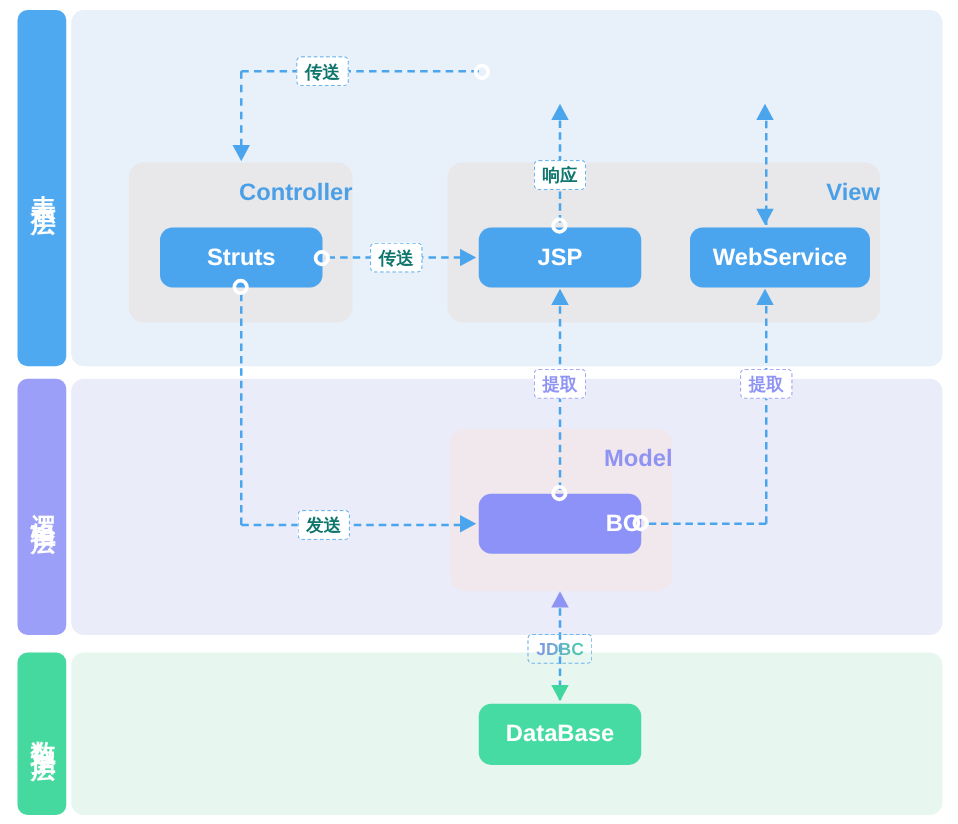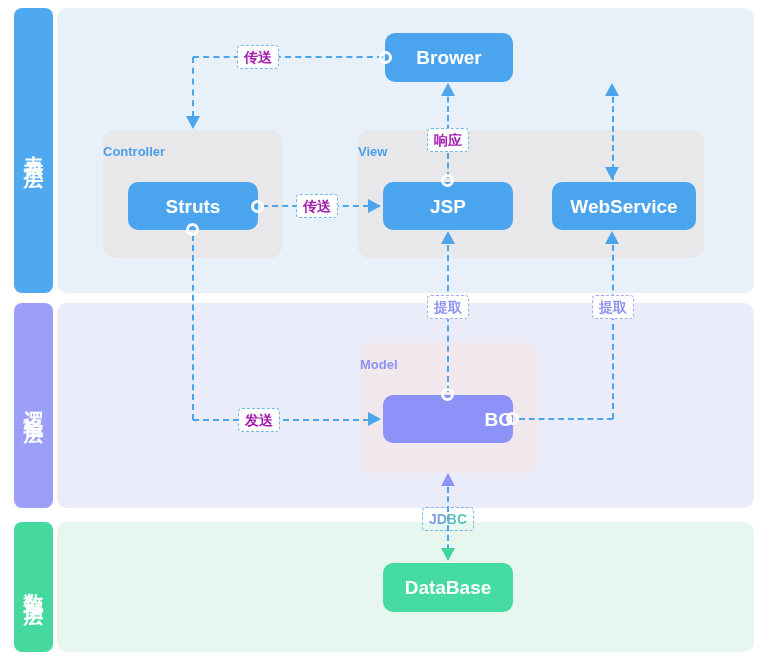--- a/index.html
+++ b/index.html
@@ -14,21 +14,21 @@
     color:#ffffff;font-size:20px;font-weight:bold;letter-spacing:7px;line-height:39px;
   }
   .layer-panel{position:absolute;width:697px;left:57px;border-radius:10px;}
   .bar-blue{background:#4fa9f1;}   .panel-blue{background:#e8f1fa;}
   .bar-purple{background:#9c9ff7;} .panel-purple{background:#eaedf9;}
   .bar-green{background:#45d89f;}  .panel-green{background:#e7f7ef;}
   
   .group{position:absolute;border-radius:12px;}
   .group-gray{background:#e8e7e9;}
   .group-pink{background:#f0e8ec;}
-  .group-title{padding-top:14px;text-align:left;font-size:13px;font-weight:bold;}
+  .group-title{padding-top:14px;text-align:right;font-size:19px;font-weight:bold;}
   .title-blue{color:#4aa0e8;}
   .title-purple{color:#8f93f3;}
   
   .node{
     position:absolute;border-radius:10px;display:flex;align-items:center;justify-content:center;
     color:#ffffff;font-size:19px;font-weight:bold;text-align:center;line-height:21px;
   }
   .node-blue{background:#4ba4ee;}
   .node-purple{background:#8c92f8;justify-content:flex-end;}
   .node-green{background:#45dba2;}
@@ -46,21 +46,21 @@
   .dot{
     position:absolute;box-sizing:border-box;width:13px;height:13px;border-radius:50%;
     border:3px solid #ffffff;background:transparent;
   }
   
   .edge-label{
     position:absolute;transform:translateX(-50%);
     background:#ffffff;border-radius:4px;padding:1px 6px;
     font-size:14px;font-weight:bold;white-space:nowrap;line-height:20px;
   }
-  .lbl-blue{color:#a21caf;border:1.5px dashed #6fb5ee;}
+  .lbl-blue{color:#0f766e;border:1.5px dashed #6fb5ee;}
   .lbl-purple{color:#8f93f3;border:1.5px dashed #a5a8f5;}
   .lbl-jdbc{
     border:1.5px dashed #6fb5ee;color:#5cb9c0;
     background-image:linear-gradient(90deg,#8f8cf3,#3fd69f);
     -webkit-background-clip:text;background-clip:text;-webkit-text-fill-color:transparent;
   }
 </style>
 </head>
 <body>
 
@@ -113,23 +113,20 @@
   <div class="arr arr-up-blue" style="left:605px;top:231px;"></div>
 
   <div class="vline" style="left:192px;top:235px;height:185px;"></div>
   <div class="hline" style="left:193px;top:419px;width:176px;"></div>
   <div class="arr arr-right-blue" style="left:368px;top:412px;"></div>
 
   <div class="vline" style="left:447px;top:477px;height:83px;"></div>
   <div class="arr arr-up-purple" style="left:441px;top:473px;"></div>
   <div class="arr arr-down-green" style="left:441px;top:548px;"></div>
 
-  <div class="node node-blue" style="left:385px;top:33px;width:128px;height:49px;">
-    <span>Brower</span>
-  </div>
   <div class="node node-blue" style="left:128px;top:182px;width:130px;height:48px;">
     <span>Struts</span>
   </div>
   <div class="node node-blue" style="left:383px;top:182px;width:130px;height:48px;">
     <span>JSP</span>
   </div>
   <div class="node node-blue" style="left:552px;top:182px;width:144px;height:48px;">
     <span>WebService</span>
   </div>
   <div class="node node-purple" style="left:383px;top:395px;width:130px;height:48px;">

